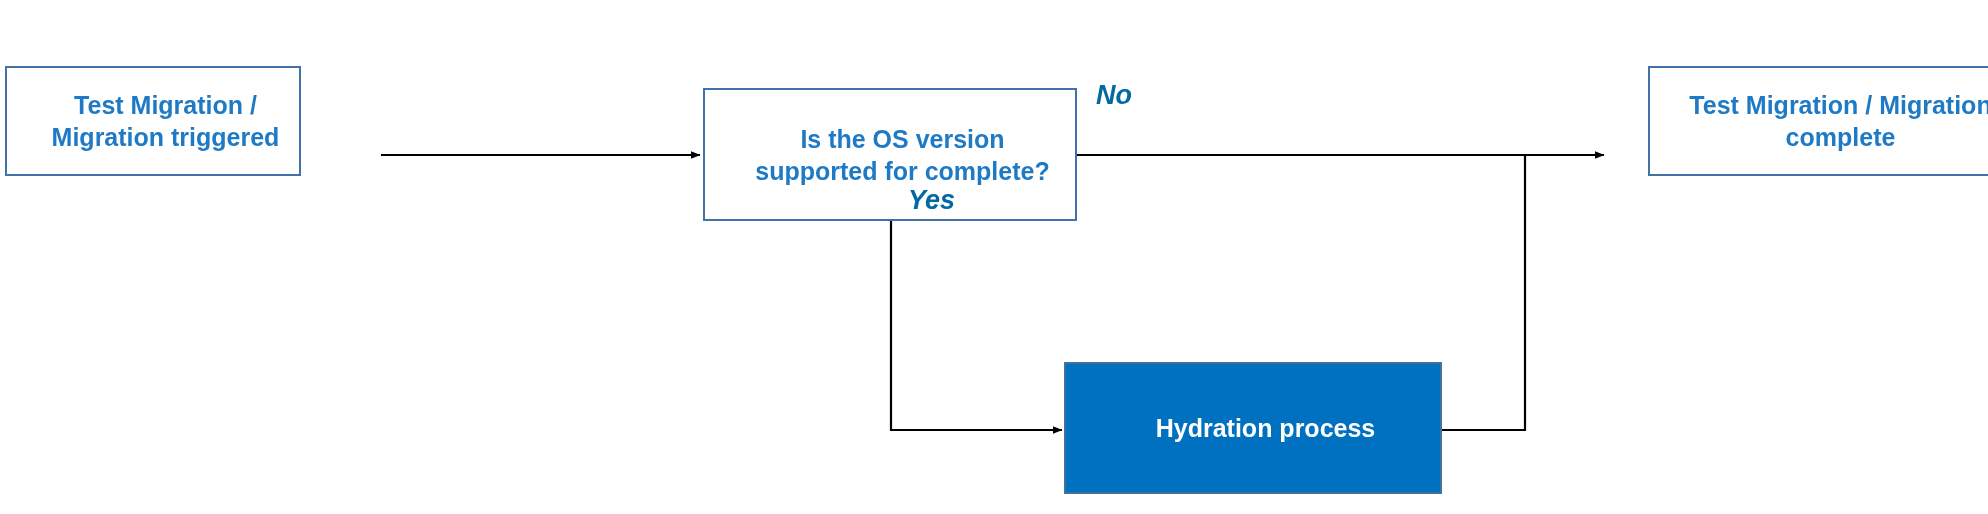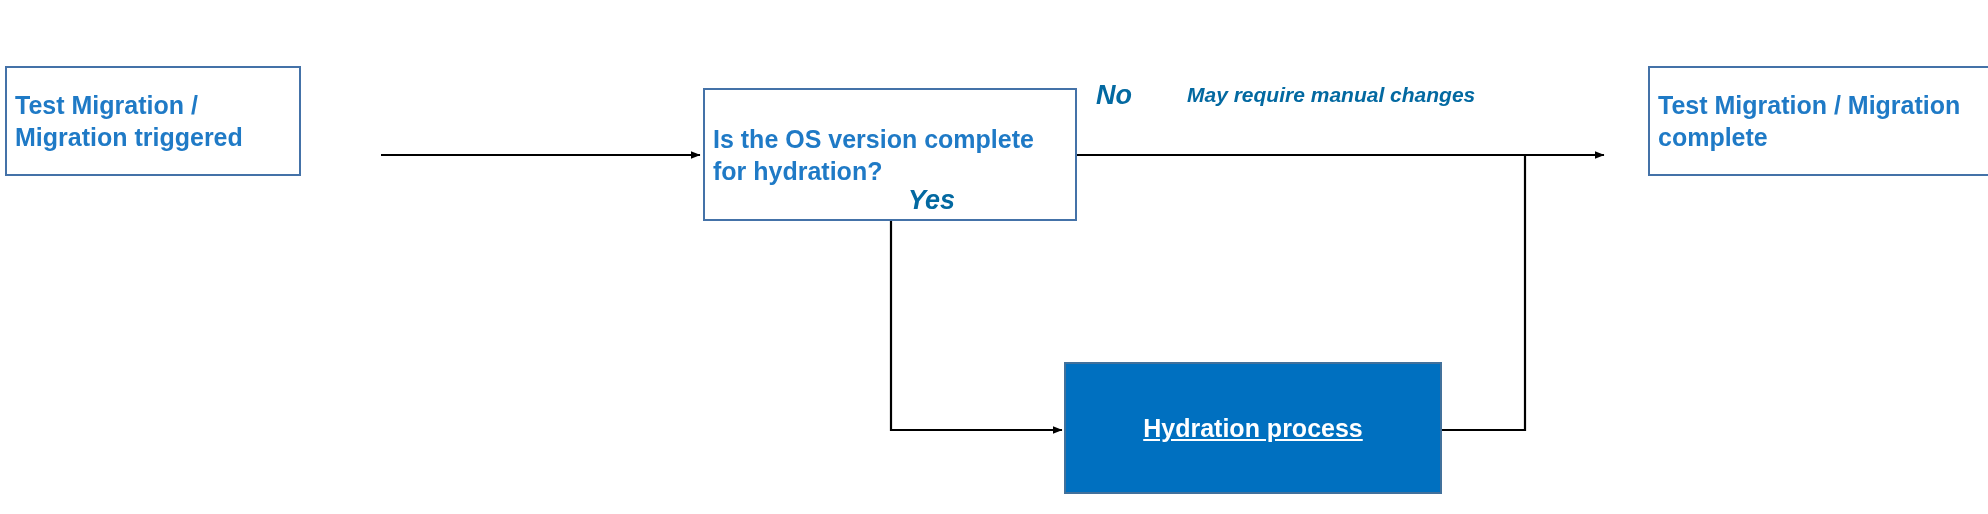--- a/index.html
+++ b/index.html
@@ -25,22 +25,23 @@
     width: 1988px;
     height: 514px;
     pointer-events: none;
   }
   .node {
     position: absolute;
     box-sizing: border-box;
     display: flex;
     align-items: center;
     justify-content: center;
-    text-align: left;
+    text-align: center;
     line-height: 1.28;
+    padding-left: 25px;
   }
   .node-outline {
     background: #ffffff;
     border: 2px solid #4472a8;
     color: #1f7ac6;
     font-weight: bold;
     font-size: 25px;
   }
   .node-filled {
     background: #0070c0;
@@ -86,30 +87,29 @@
     <path d="M891,221 L891,430 L1062,430" fill="none" stroke="#000000" stroke-width="2.2" marker-end="url(#arrowhead)"></path>
 
     <path d="M1442,430 L1525,430 L1525,156" fill="none" stroke="#000000" stroke-width="2.2"></path>
   </svg>
 
   <div class="node node-outline" style="left:5px; top:66px; width:296px; height:110px;">
     <span class="node-text">Test Migration / Migration triggered</span>
   </div>
 
   <div class="node node-outline" style="left:703px; top:88px; width:374px; height:133px;">
-    <span class="node-text">Is the OS version complete for hydration?</span>
+    <span class="node-text">Is the OS version supported for complete?</span>
   </div>
 
-  <div class="node node-filled" style="left:1064px; top:362px; width:378px; height:132px;text-decoration:underline;">
+  <div class="node node-filled" style="left:1064px; top:362px; width:378px; height:132px;">
     <span class="node-text">Hydration process</span>
   </div>
 
   <div class="node node-outline" style="left:1648px; top:66px; width:360px; height:110px;">
     <span class="node-text">Test Migration / Migration complete</span>
   </div>
 
   <div class="edge-label edge-label-branch" style="left:1096px; top:80px;">No</div>
 
-  <div class="edge-label edge-label-note" style="left:1187px; top:83px;">May require manual changes</div>
 
   <div class="edge-label edge-label-branch" style="left:908px; top:185px;">Yes</div>
 
 </div>
 
 </body></html>

